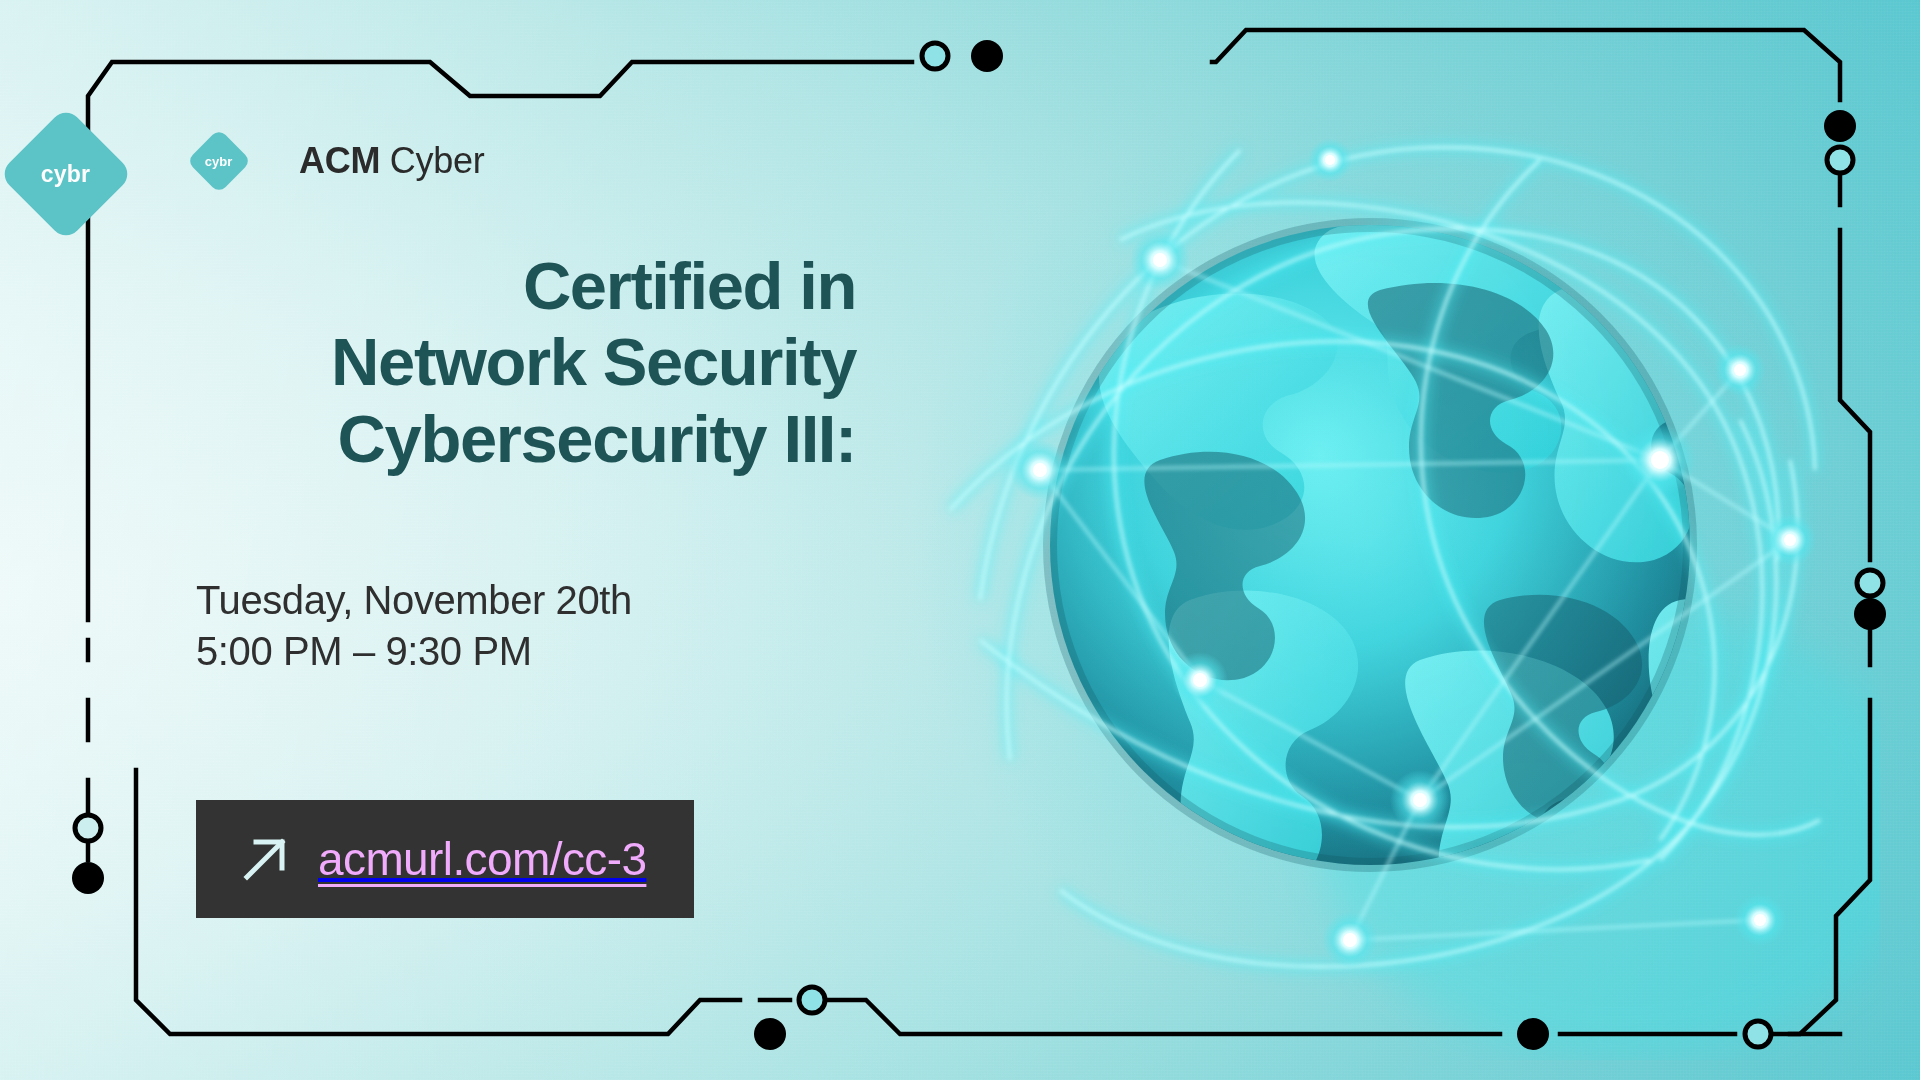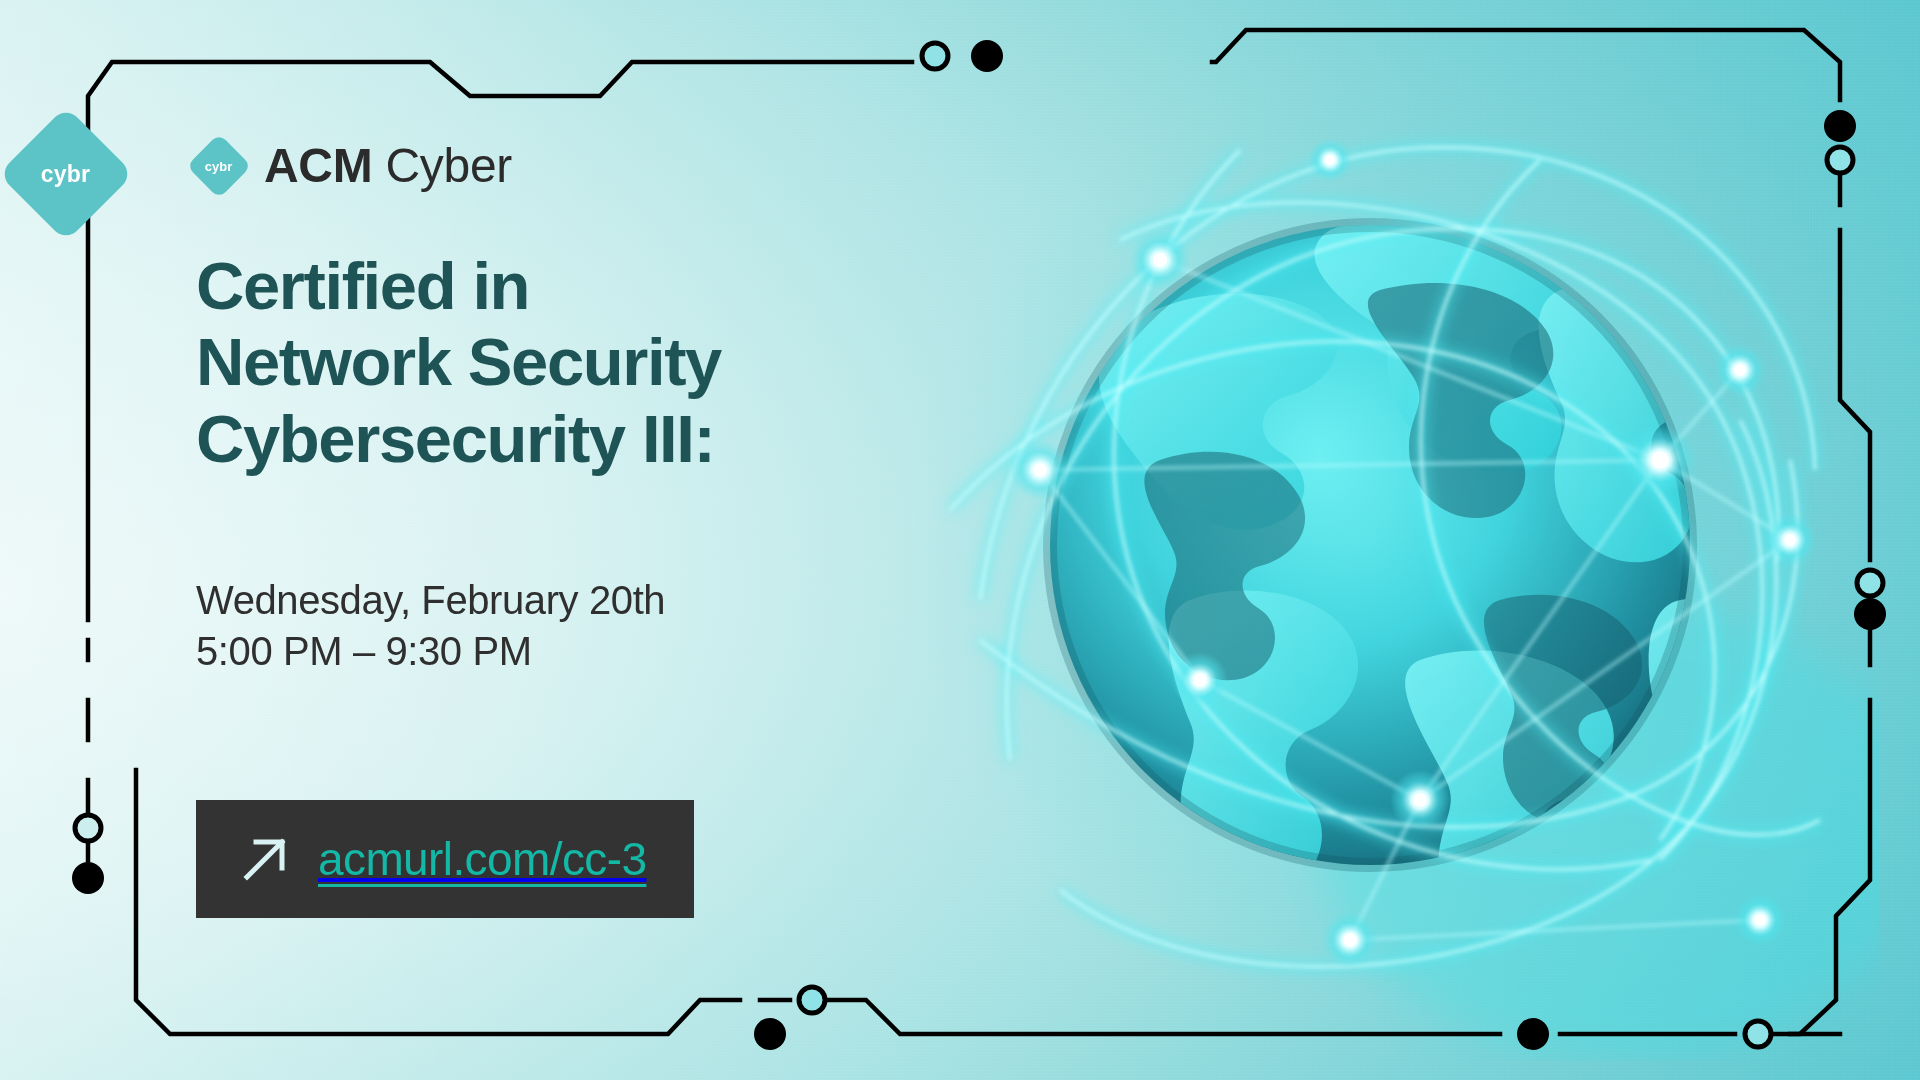--- a/index.html
+++ b/index.html
@@ -53,49 +53,49 @@
     display:flex; align-items:center; gap:22px;
   }
   .logo-diamond{
     width:46px; height:46px; background:#5cc3c6; border-radius:9px;
     transform:rotate(45deg); display:flex; align-items:center; justify-content:center;
     flex:0 0 auto;
   }
   .logo-diamond span{
     transform:rotate(-45deg); color:#fff; font-weight:700; font-size:13px;
   }
-  .logo-text{ font-size:48px; color:#2b2b2b; letter-spacing:-.3px; white-space:nowrap; }
+  .logo-text{ font-size:36px; color:#2b2b2b; letter-spacing:-.3px; white-space:nowrap;margin-left:35px; }
   .logo-text b{ font-weight:700; }
   .logo-text i{ font-style:normal; font-weight:400; }
 
   .title{
     position:absolute; left:196px; top:248px; width:660px;
     font-size:67px; line-height:1.14; font-weight:700;
     color:#1f5457; letter-spacing:-1.4px;
   }
-  .title .ln{ display:block; white-space:nowrap; }
+  .title .ln{ display:block; white-space:nowrap;text-align:right; }
 
   .when{
     position:absolute; left:196px; top:575px; width:640px;
     font-size:40px; line-height:1.28; font-weight:400;
     color:#2f2f2f; letter-spacing:-.4px;
   }
   .when .ln{ display:block; white-space:nowrap; }
 
   .cta{
     position:absolute; left:196px; top:800px;
     min-width:498px; height:118px;
     background:#333333;
     display:flex; align-items:center; gap:30px;
     padding:0 40px 0 46px;
   }
   .cta .arrow{ width:46px; height:46px; flex:0 0 auto; }
   .cta .arrow svg{ width:46px; height:46px; display:block; }
   .cta .url{
-    color:#14b8a6; font-size:46px; letter-spacing:-.6px;
+    color:#f0abfc; font-size:46px; letter-spacing:-.6px;
     text-decoration:underline; text-underline-offset:9px;
     text-decoration-thickness:3px; white-space:nowrap;
   }
 </style>
 </head>
 <body>
 
 <div id="poster">
 
   <div class="noise"></div>
@@ -319,21 +319,21 @@
       </div>
     </div>
 
     <h1 class="title">
       <span class="ln">Certified in</span>
       <span class="ln">Network Security</span>
       <span class="ln">Cybersecurity III:</span>
     </h1>
 
     <div class="when">
-      <span class="ln">Wednesday, February 20th</span>
+      <span class="ln">Tuesday, November 20th</span>
       <span class="ln">5:00 PM – 9:30 PM</span>
     </div>
 
     <a class="cta" href="#">
       <span class="arrow">
         <svg viewBox="0 0 46 46" xmlns="http://www.w3.org/2000/svg">
           <g stroke="#d9f3f4" stroke-width="5" fill="none" stroke-linecap="square">
             <line x1="5" y1="41" x2="40" y2="6"></line>
             <polyline points="14,6 40,6 40,32"></polyline>
           </g>

